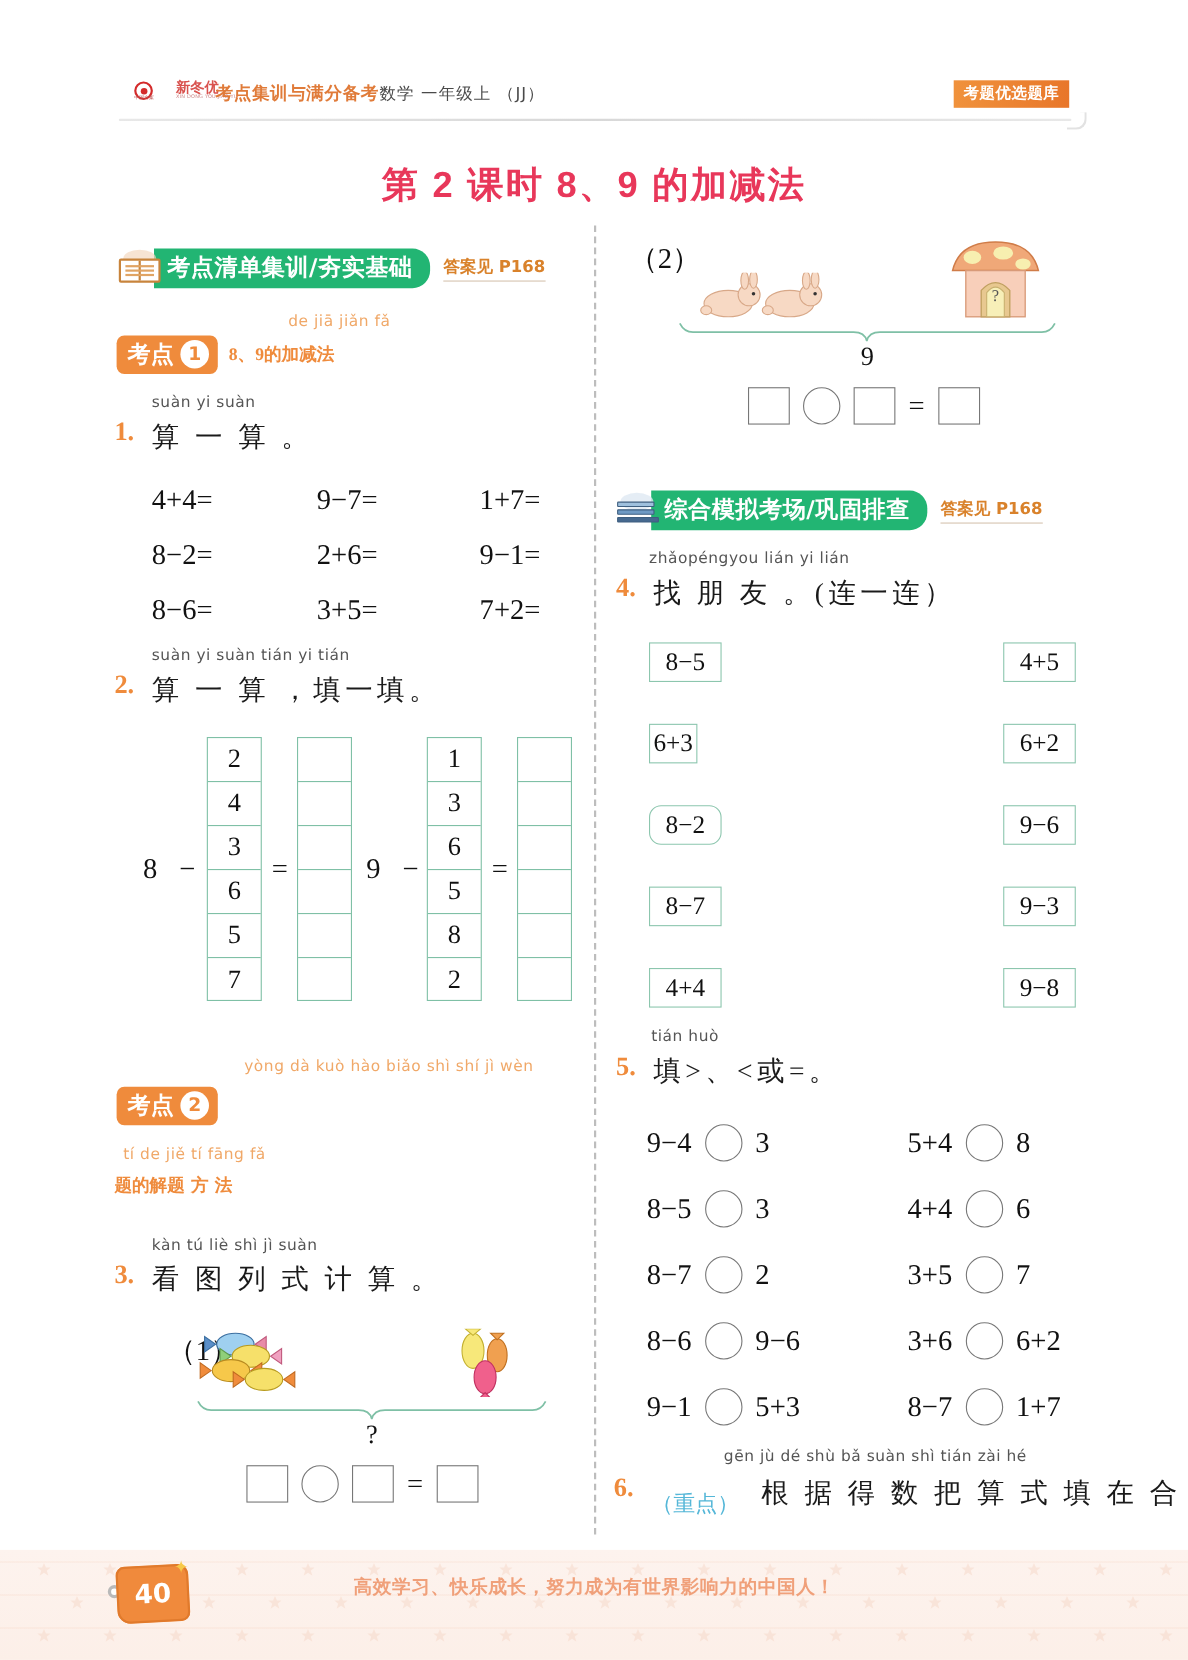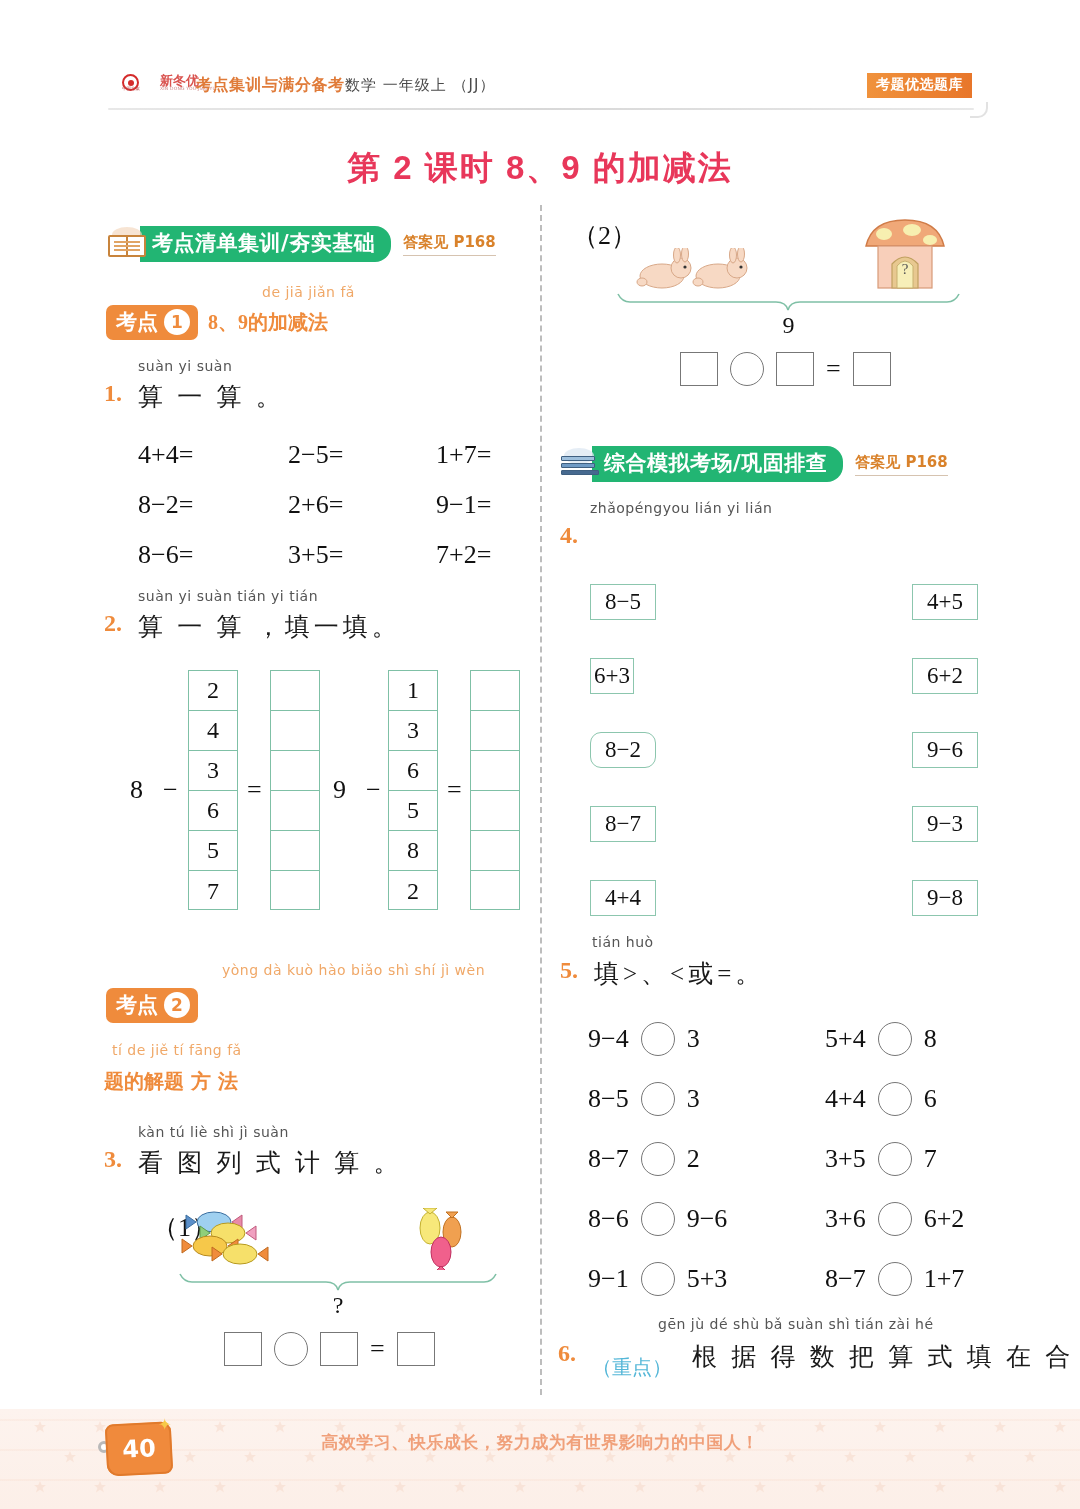--- a/index.html
+++ b/index.html
@@ -124,21 +124,21 @@
     font-weight:700; font-size:21px; border-radius:7px;
     padding:3px 8px 4px 10px; display:inline-flex; align-items:center; gap:6px;
     white-space:nowrap;
   }
   .kaodian-num {
     background:#fff; color:#ef8b3c; border-radius:50%; width:26px; height:26px;
     display:inline-flex; align-items:center; justify-content:center;
     font-size:17px; font-weight:700; font-family:"DejaVu Sans",sans-serif;
   }
   .kaodian-title {
-    font-family:"DejaVu Sans", sans-serif; font-weight:700; font-size:20px;
+    font-family:"DejaVu Sans", sans-serif; font-weight:700; font-size:16px;
     color:#ef8b3c; white-space:nowrap;
   }
   .kaodian-title.serif{ font-family:"Liberation Serif", serif; }
   .pinyin {
     font-family:"DejaVu Sans", sans-serif; font-size:14px; color:#f0a868;
     letter-spacing:.5px; white-space:nowrap;
   }
   .pinyin.dark { color:#555; }
 
   
@@ -254,21 +254,21 @@
         <span class="kaodian-num">1</span>
       </span>
       <span class="kaodian-title serif">8、9的加减法</span>
     </div>
 
     <div style="position:absolute; left:138px; top:358px;" class="pinyin dark">suàn yi suàn</div>
     <div style="position:absolute; left:104px; top:380px;" class="qnum">1.</div>
     <div style="position:absolute; left:138px; top:380px;" class="qtext">算 一 算 。</div>
 
     <div style="position:absolute; left:138px; top:440px;" class="expr">4+4=</div>
-    <div style="position:absolute; left:288px; top:440px;" class="expr">2−5=</div>
+    <div style="position:absolute; left:288px; top:440px;" class="expr">9−7=</div>
     <div style="position:absolute; left:436px; top:440px;" class="expr">1+7=</div>
 
     <div style="position:absolute; left:138px; top:490px;" class="expr">8−2=</div>
     <div style="position:absolute; left:288px; top:490px;" class="expr">2+6=</div>
     <div style="position:absolute; left:436px; top:490px;" class="expr">9−1=</div>
 
     <div style="position:absolute; left:138px; top:540px;" class="expr">8−6=</div>
     <div style="position:absolute; left:288px; top:540px;" class="expr">3+5=</div>
     <div style="position:absolute; left:436px; top:540px;" class="expr">7+2=</div>
 
@@ -446,20 +446,21 @@
             <i></i>
             <i></i>
           </div>
       </div>
       <div class="banner-pill">综合模拟考场/巩固排查</div>
       <div class="banner-ans">答案见 P168</div>
     </div>
 
     <div style="position:absolute; left:50px; top:500px;" class="pinyin dark">zhǎopéngyou    lián yi lián</div>
     <div style="position:absolute; left:20px; top:522px;" class="qnum">4.</div>
+    <div style="position:absolute; left:54px; top:522px;" class="qtext">找 朋 友 。(连一连）</div>
 
     <div class="opbox" style="position:absolute; left:50px; top:584px; width:66px; height:36px;">8−5</div>
     <div class="opbox" style="position:absolute; left:50px; top:658px; width:44px; height:36px;">6+3</div>
     <div class="opbox" style="position:absolute; left:50px; top:732px; width:66px; height:36px;border-radius:11px;">8−2</div>
     <div class="opbox" style="position:absolute; left:50px; top:806px; width:66px; height:36px;">8−7</div>
     <div class="opbox" style="position:absolute; left:50px; top:880px; width:66px; height:36px;">4+4</div>
 
     <div class="opbox" style="position:absolute; left:372px; top:584px; width:66px; height:36px;">4+5</div>
     <div class="opbox" style="position:absolute; left:372px; top:658px; width:66px; height:36px;">6+2</div>
     <div class="opbox" style="position:absolute; left:372px; top:732px; width:66px; height:36px;">9−6</div>

